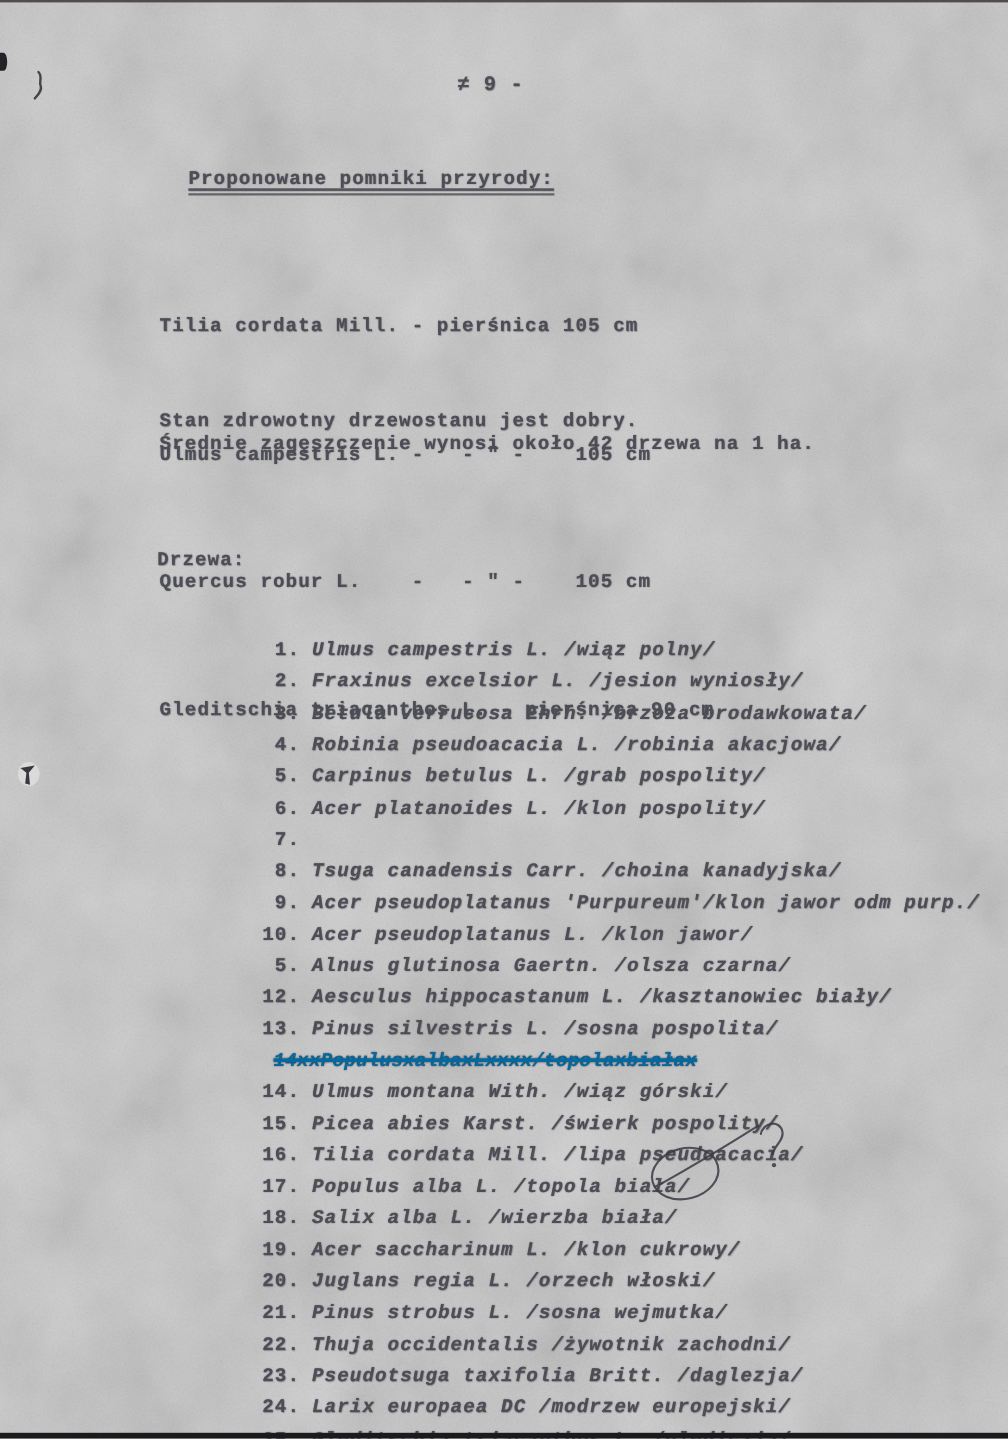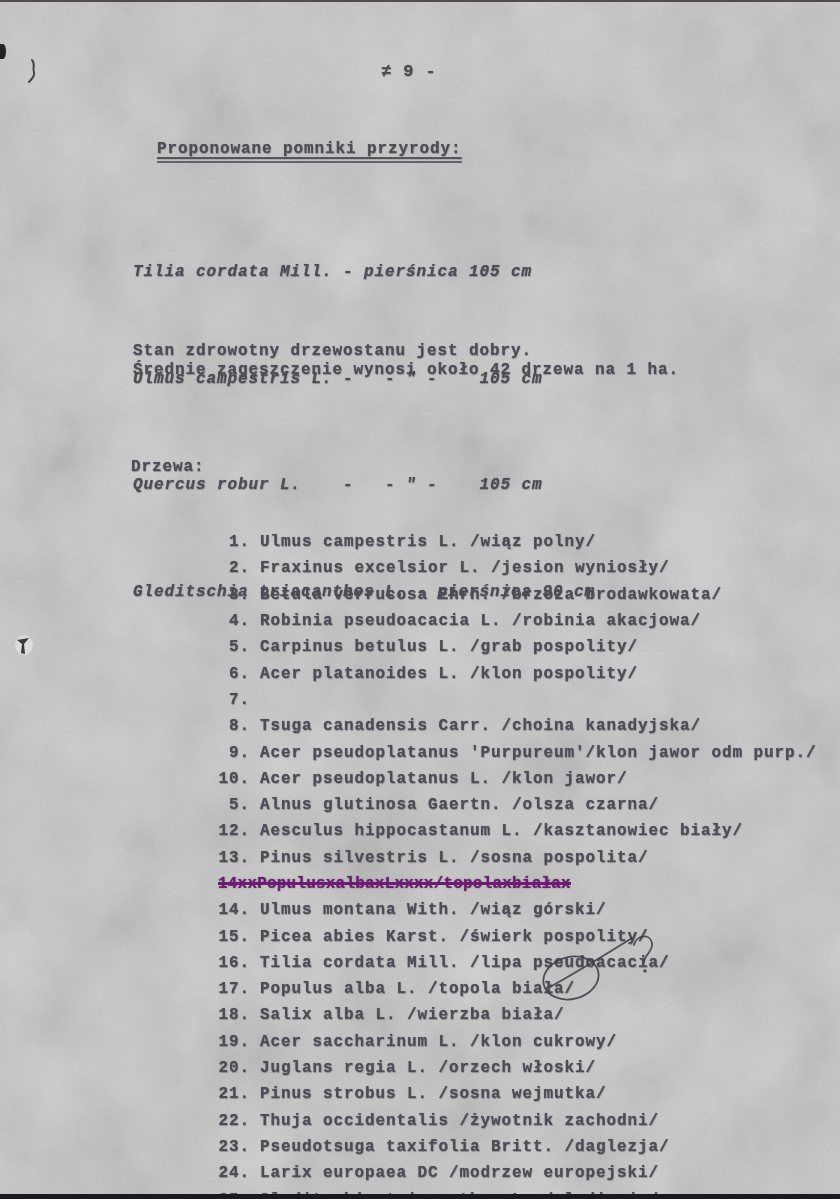--- a/index.html
+++ b/index.html
@@ -18,32 +18,32 @@
   }
   .pageno{position:absolute;left:381px;top:62px;font-size:17px;}
   .heading{
     position:absolute;display:inline-block;
     border-bottom:2px solid rgba(75,75,84,0.8);
     padding-bottom:3px;text-decoration:underline;text-underline-offset:4px;
     text-decoration-thickness:1.5px;text-decoration-color:rgba(75,75,84,0.55);margin-left:24px;
   }
   .h-monuments{left:133px;top:140px;}
   .h-species{left:133px;top:415px;}
-  .monuments{position:absolute;left:133px;top:184px;line-height:35.5px;font-style:italic;}
+  .monuments{position:absolute;left:133px;top:184px;line-height:35.5px;}
   .note-health{position:absolute;left:133px;top:342px;}
   .note-density{position:absolute;left:133px;top:361px;text-align:center;}
   .group-label{position:absolute;left:131px;top:458px;}
   .species-list{position:absolute;left:212px;top:475px;width:625px;}
   .row{display:flex;align-items:center;height:26.3px;}
   .row .num{display:inline-block;width:38px;text-align:right;flex:none;}
-  .row .txt{margin-left:10px;}
+  .row .txt{margin-left:10px;font-style:italic;}
   .row.struck .txt{
-    margin-left:6px;letter-spacing:0.2px;
+    margin-left:16px;letter-spacing:0.2px;
     text-decoration:line-through;text-decoration-thickness:2.5px;
-    color:#701a75;text-shadow:0 0 1.4px rgba(60,60,68,0.9);
+    color:#0369a1;text-shadow:0 0 1.4px rgba(60,60,68,0.9);
   }
   .edge-top{position:absolute;left:0;top:0;width:100%;height:2px;background:#3d3639;opacity:.85;z-index:3;}
   .edge-bottom{position:absolute;left:0;bottom:0;width:100%;height:5px;background:#1b1b1d;z-index:3;}
   .blob-left{position:absolute;left:0;top:44px;width:6px;height:15px;background:#232327;border-radius:0 60% 60% 0;z-index:3;}
   .mark-svg{position:absolute;z-index:3;pointer-events:none;}
   .squiggle{left:24px;top:58px;}
   .punch{left:12px;top:632px;}
   .ink{left:520px;top:915px;}
 </style>
 </head>

